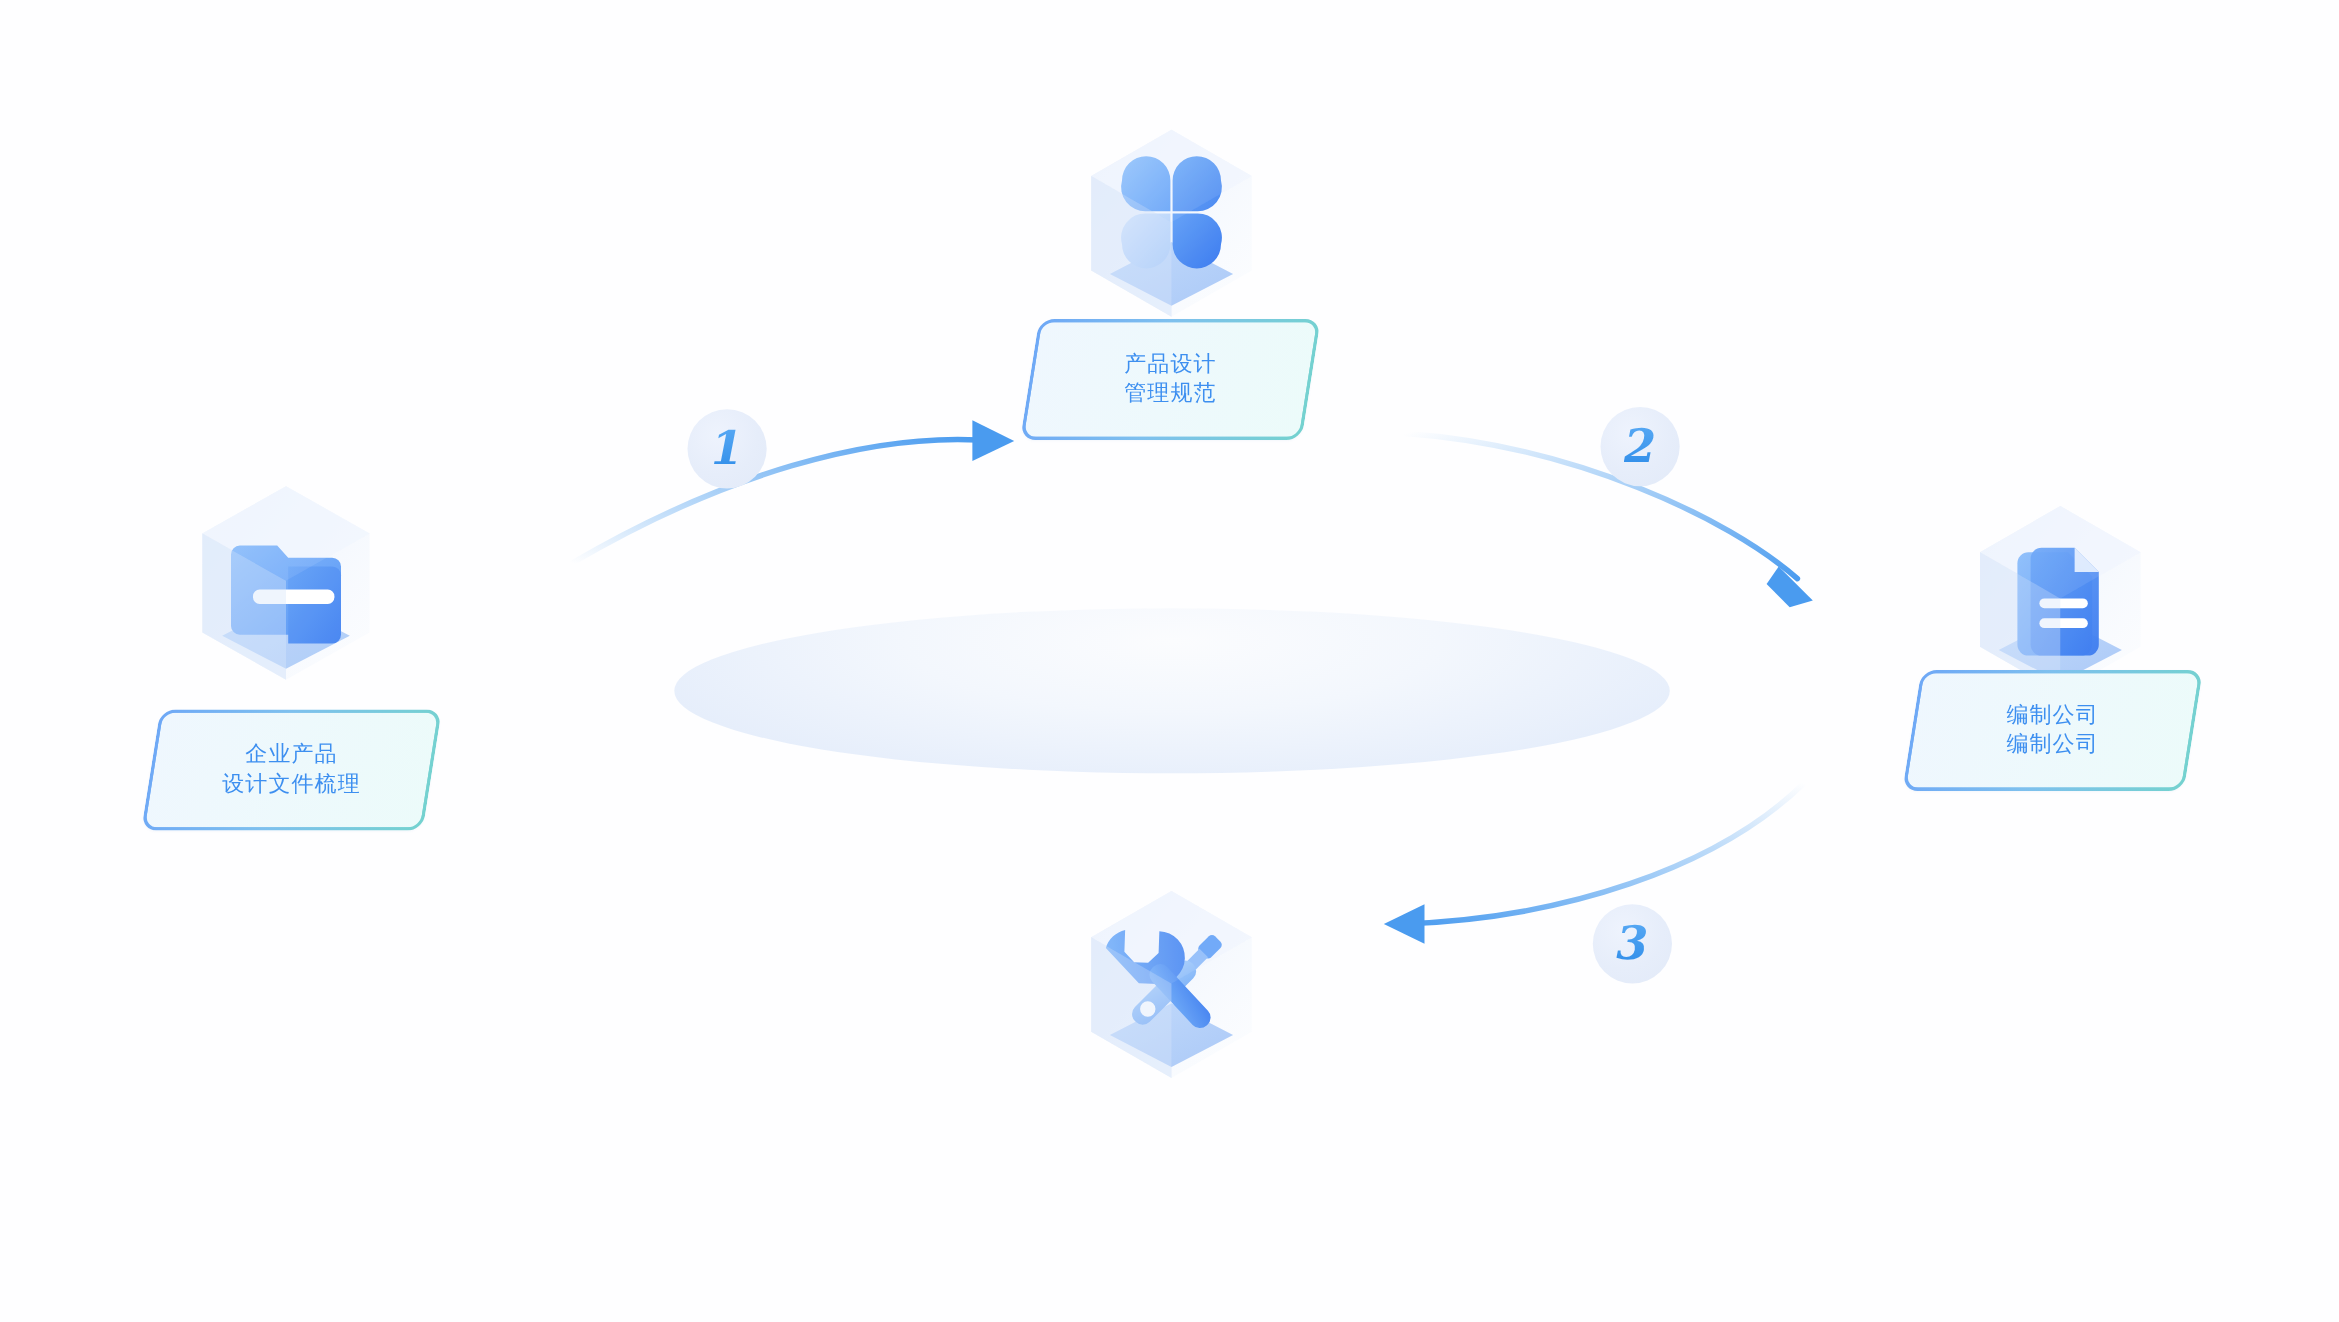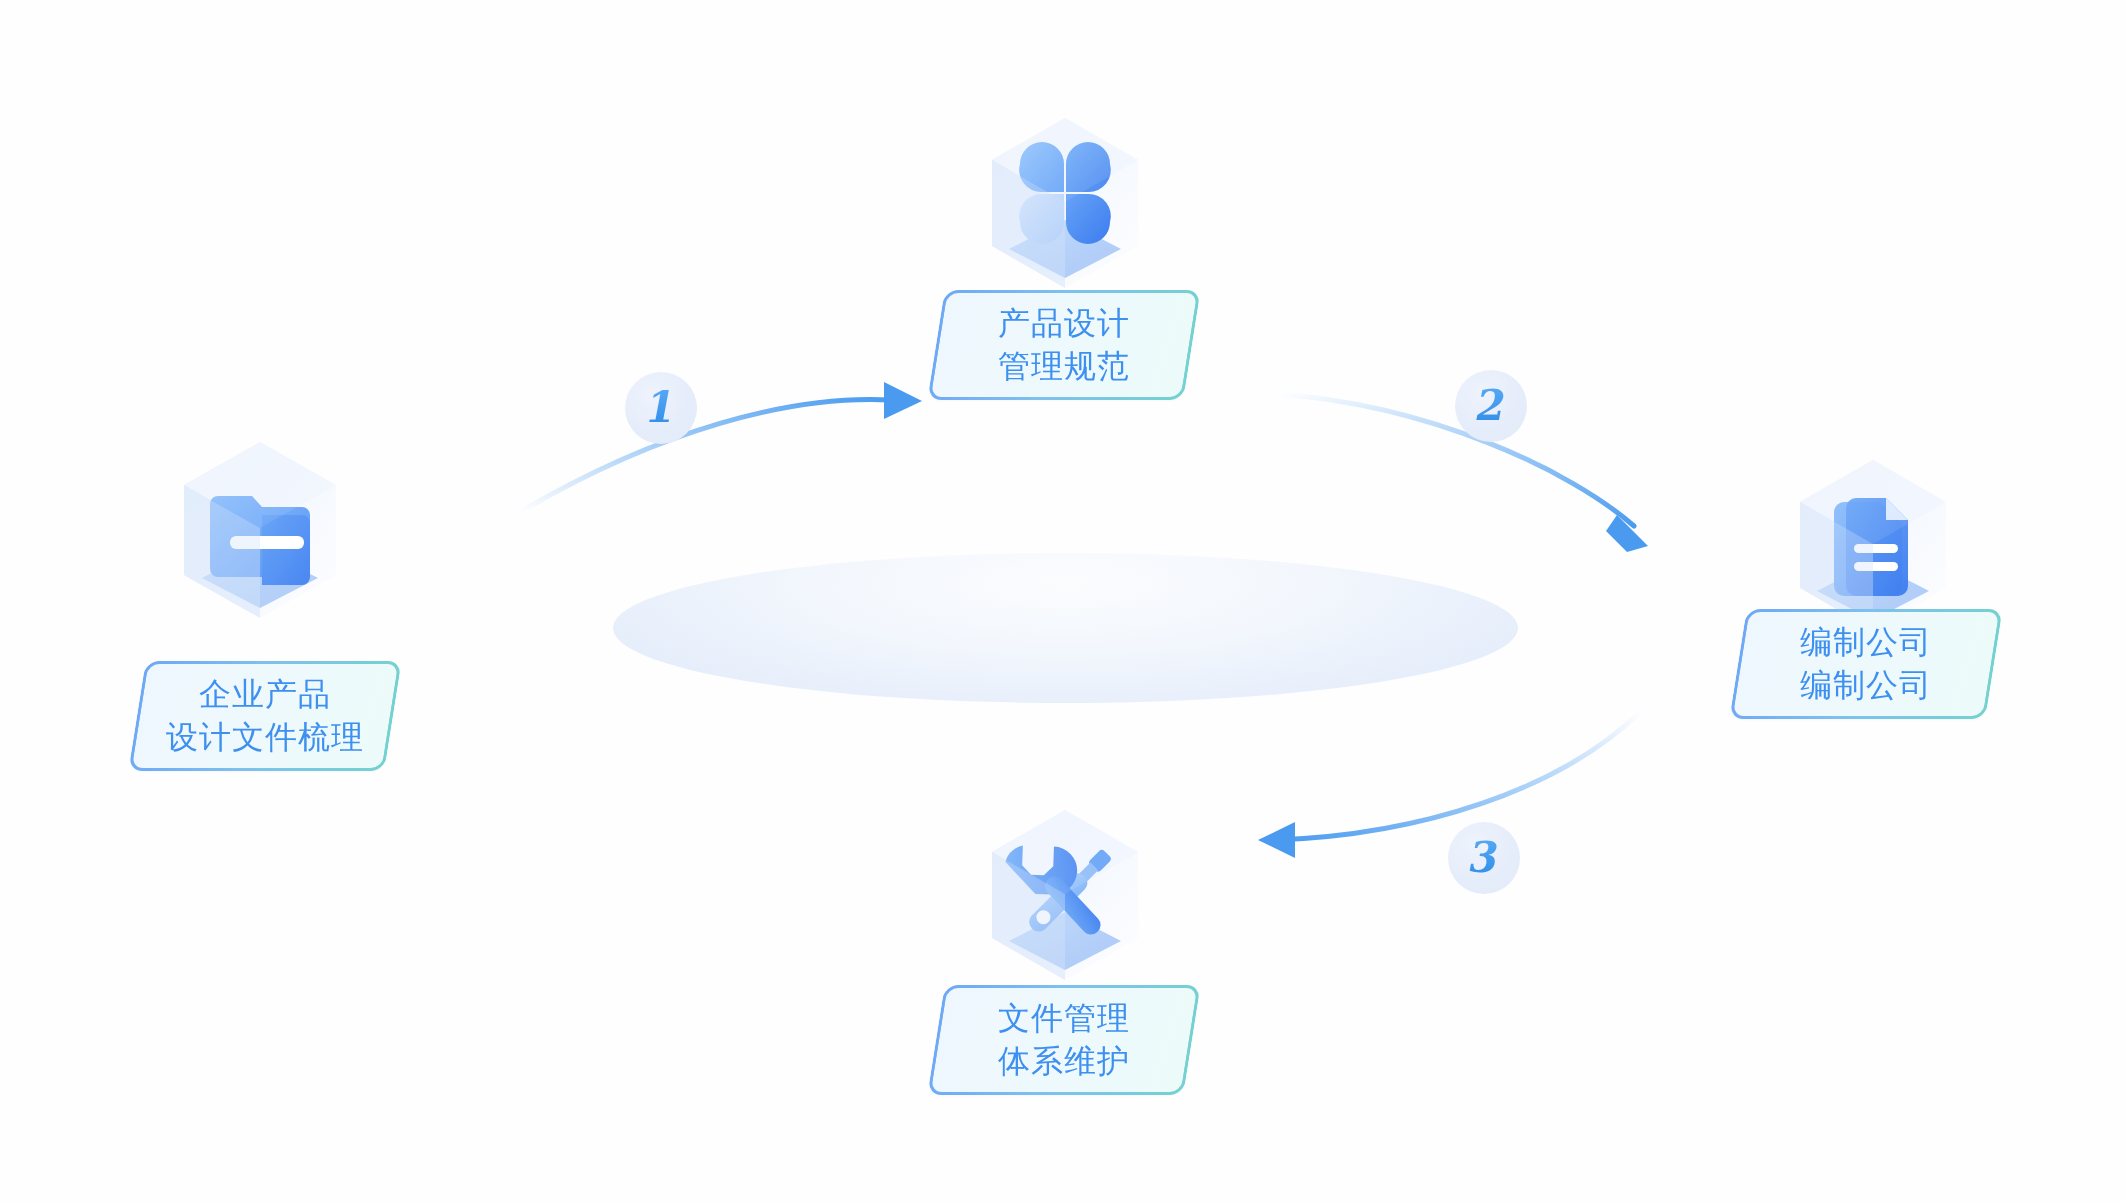--- a/index.html
+++ b/index.html
@@ -49,21 +49,21 @@
     background-image:
       linear-gradient(100deg,#eff7fe 0%,#ecfbfa 100%),
       linear-gradient(95deg,#6ea8f6 0%,#7ec0ee 45%,#74d2cf 100%);
     background-origin:border-box;
     background-clip:padding-box,border-box;
     box-shadow:0 1px 2px rgba(120,160,210,.07);
   }
   .label-card .txt{
     position:absolute;inset:0;display:flex;flex-direction:column;
     align-items:center;justify-content:center;
-    color:#3d8ff0;font-size:32px;line-height:1.35;letter-spacing:1px;
+    color:#3d8ff0;font-size:20px;line-height:1.35;letter-spacing:1px;
     white-space:nowrap;
   }
   .label-card .txt i{font-style:normal;display:block;}
 </style>
 </head>
 <body>
 
 <div id="stage">
 
   <div class="center-ellipse"></div>
@@ -270,21 +270,21 @@
   <div class="badge" style="left:625px;top:372px;">
     <span>1</span>
   </div>
   <div class="badge" style="left:1455px;top:370px;">
     <span>2</span>
   </div>
   <div class="badge" style="left:1448px;top:822px;">
     <span>3</span>
   </div>
 
-  <div class="label-card" style="left:137px;top:645px;margin-top:16px;">
+  <div class="label-card" style="left:137px;top:645px;">
     <div class="skin"></div>
     <div class="txt">
       <i>企业产品</i>
       <i>设计文件梳理</i>
     </div>
   </div>
 
   <div class="label-card" style="left:936px;top:290px;">
     <div class="skin"></div>
     <div class="txt">
@@ -294,21 +294,14 @@
   </div>
 
   <div class="label-card" style="left:1738px;top:609px;">
     <div class="skin"></div>
     <div class="txt">
       <i>编制公司</i>
       <i>编制公司</i>
     </div>
   </div>
 
-  <div class="label-card" style="left:936px;top:985px;">
-    <div class="skin"></div>
-    <div class="txt">
-      <i>文件管理</i>
-      <i>体系维护</i>
-    </div>
-  </div>
 
 </div>
 
 </body></html>

